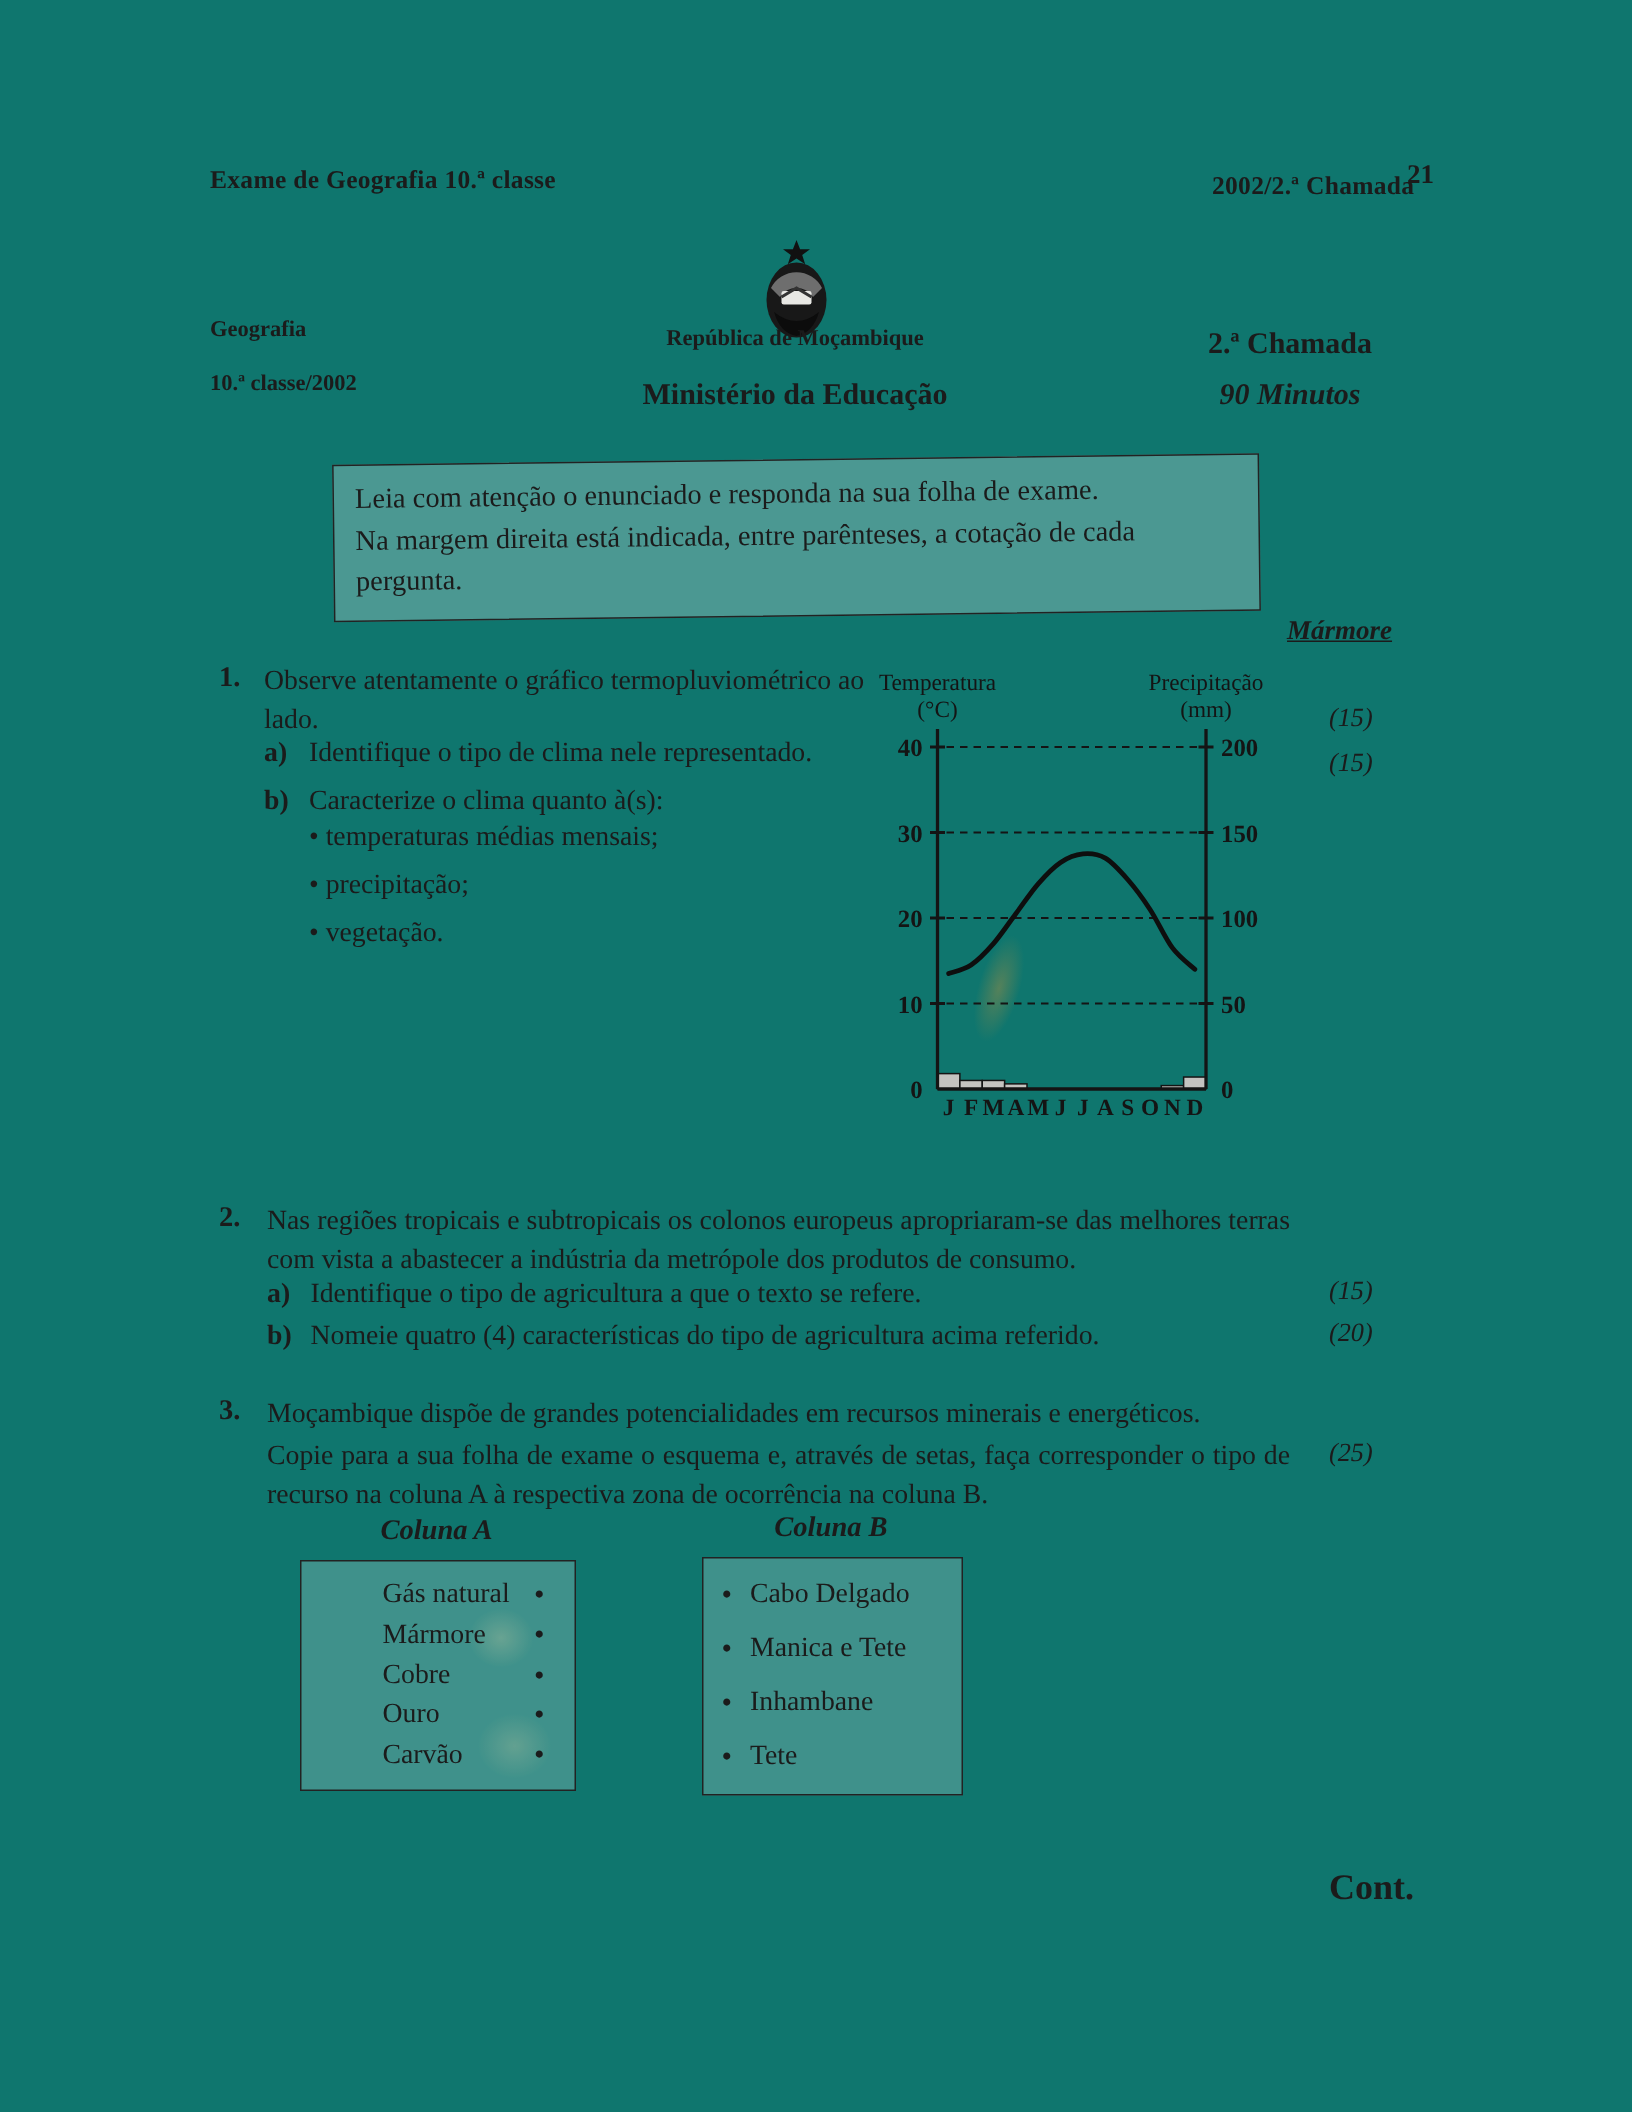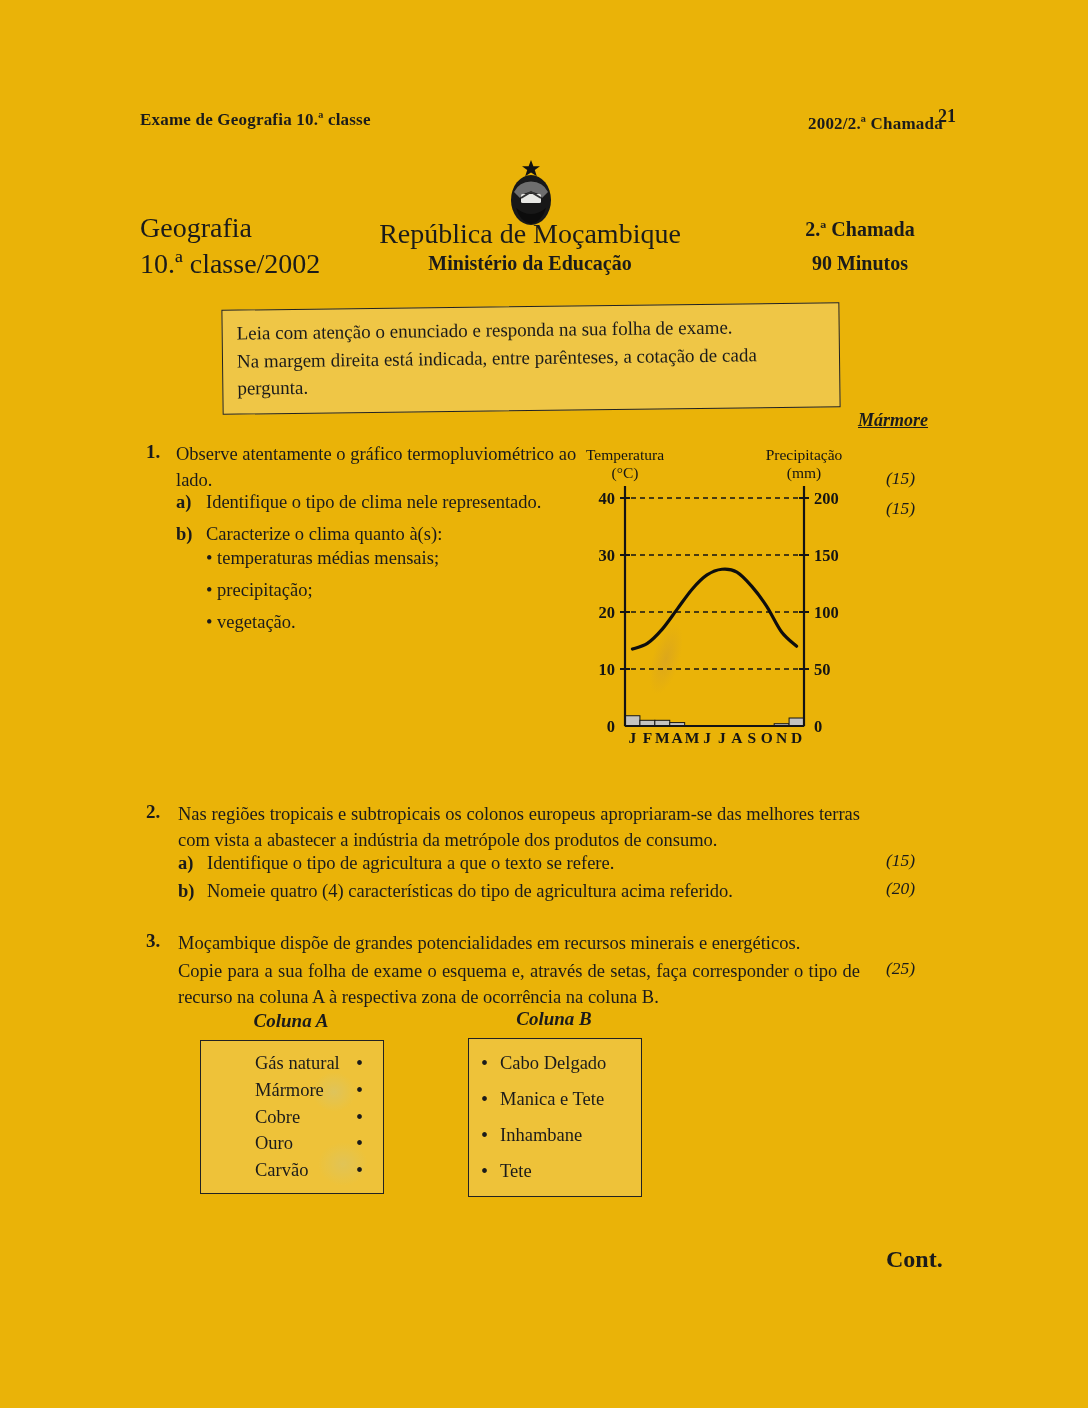--- a/index.html
+++ b/index.html
@@ -1,25 +1,25 @@
 <!DOCTYPE html>
 <html lang="pt"><head>
 <meta charset="utf-8">
 <style>
   html,body{margin:0;padding:0;background:#e8e8e6;}
   .page{
     position:relative;width:1088px;height:1408px;margin:0 auto;
-    background:#eab308;color:#1b1b1b;
+    background:#0f766e;color:#1b1b1b;
     font-family:"Liberation Serif","DejaVu Serif",serif;
     overflow:hidden;
   }
   .abs{position:absolute;}
   .small-head{font-size:17px;font-weight:bold;letter-spacing:.2px;}
   .page-num{font-size:18px;font-weight:bold;}
-  .mast{font-size:28px;font-weight:normal;}
+  .mast{font-size:15px;font-weight:bold;}
   .mast2{font-size:20px;font-weight:bold;}
   .notice-box{
     border:1.6px solid #222;padding:9px 14px 11px 14px;width:588px;
     transform:rotate(-0.7deg);background:rgba(255,255,255,.25);
   }
   .notice-box div{font-size:19px;line-height:1.45;}
   .marks-head{font-size:18px;font-weight:bold;font-style:italic;text-decoration:underline;}
   .qnum{font-size:19px;font-weight:bold;}
   .qtext{font-size:18.5px;line-height:1.42;}
   .qlabel{font-weight:bold;}
@@ -68,21 +68,21 @@
     </svg>
   </div>
 
   <div class="abs mast" style="left:140px;top:212px;">Geografia</div>
   <div class="abs mast" style="left:140px;top:248px;">10.ª classe/2002</div>
 
   <div class="abs mast" style="left:330px;top:218px;width:400px;text-align:center;">República de Moçambique</div>
   <div class="abs mast2" style="left:330px;top:252px;width:400px;text-align:center;">Ministério da Educação</div>
 
   <div class="abs mast2" style="left:760px;top:218px;width:200px;text-align:center;">2.ª Chamada</div>
-  <div class="abs mast2" style="left:760px;top:252px;width:200px;text-align:center;">90 Minutos</div>
+  <div class="abs mast2" style="left:760px;top:252px;width:200px;text-align:center;font-style:italic;">90 Minutos</div>
 
   <div class="abs notice-box" style="left:222px;top:306px;">
     <div>Leia com atenção o enunciado e responda na sua folha de exame.</div>
     <div>Na margem direita está indicada, entre parênteses, a cotação de cada pergunta.</div>
   </div>
 
   <div class="abs marks-head" style="left:858px;top:410px;">Mármore</div>
 
   <div class="abs qnum" style="left:146px;top:441px;">1.</div>
   <div class="abs qtext" style="left:176px;top:441px;width:404px;">Observe atentamente o gráfico termopluviométrico ao lado.</div>

